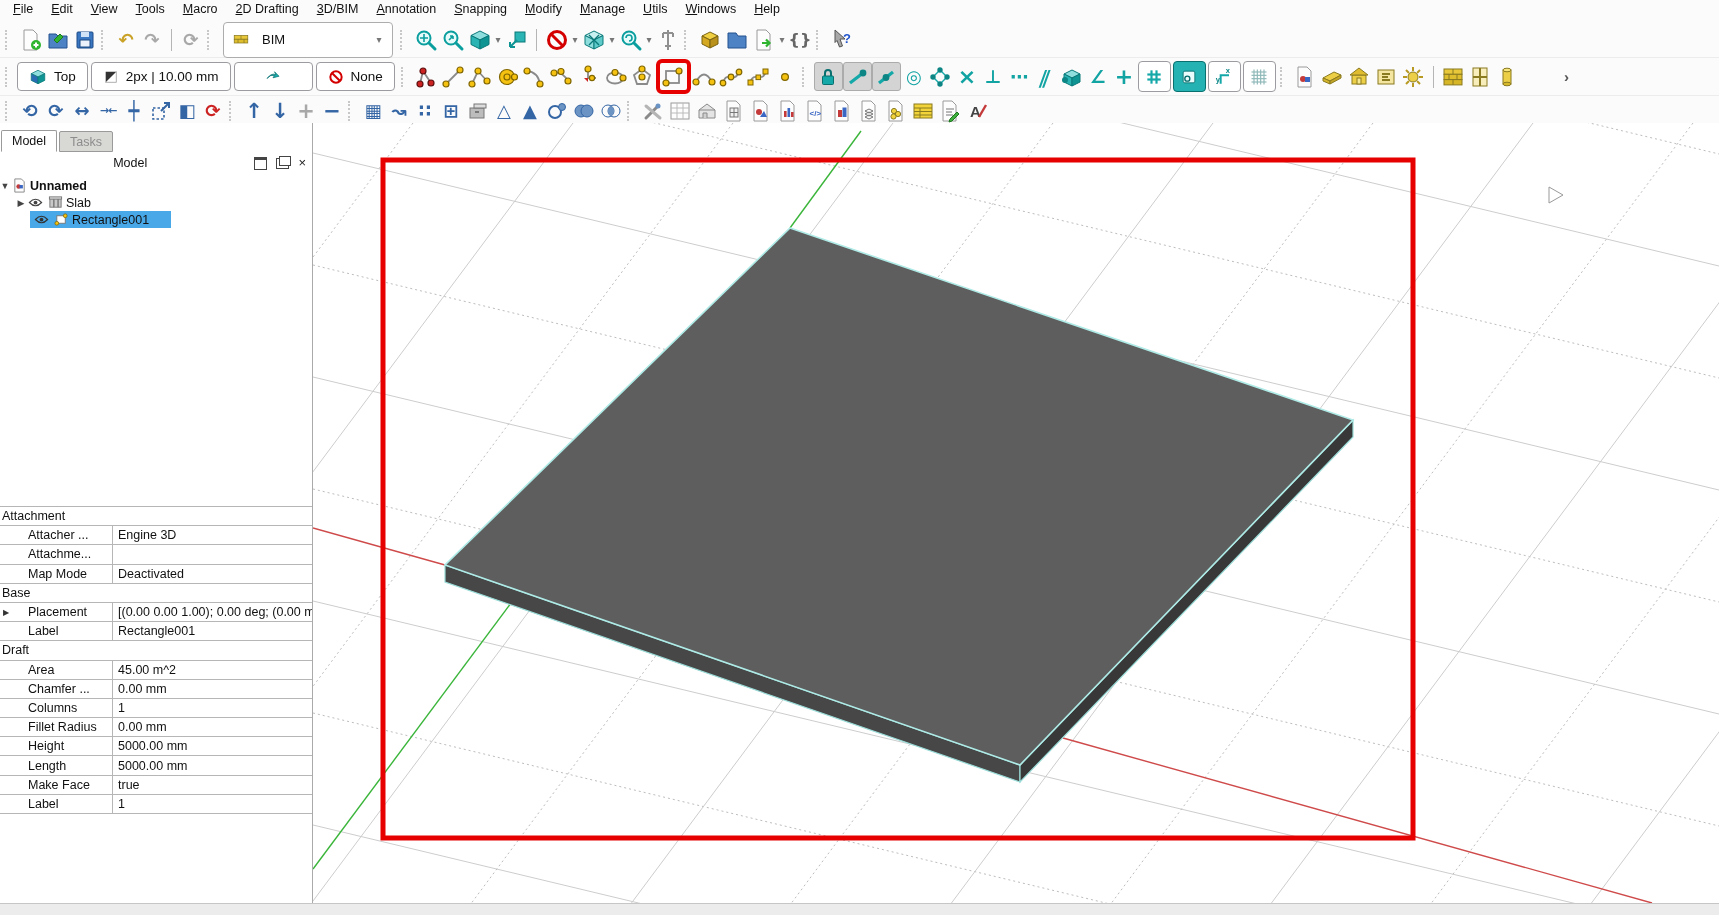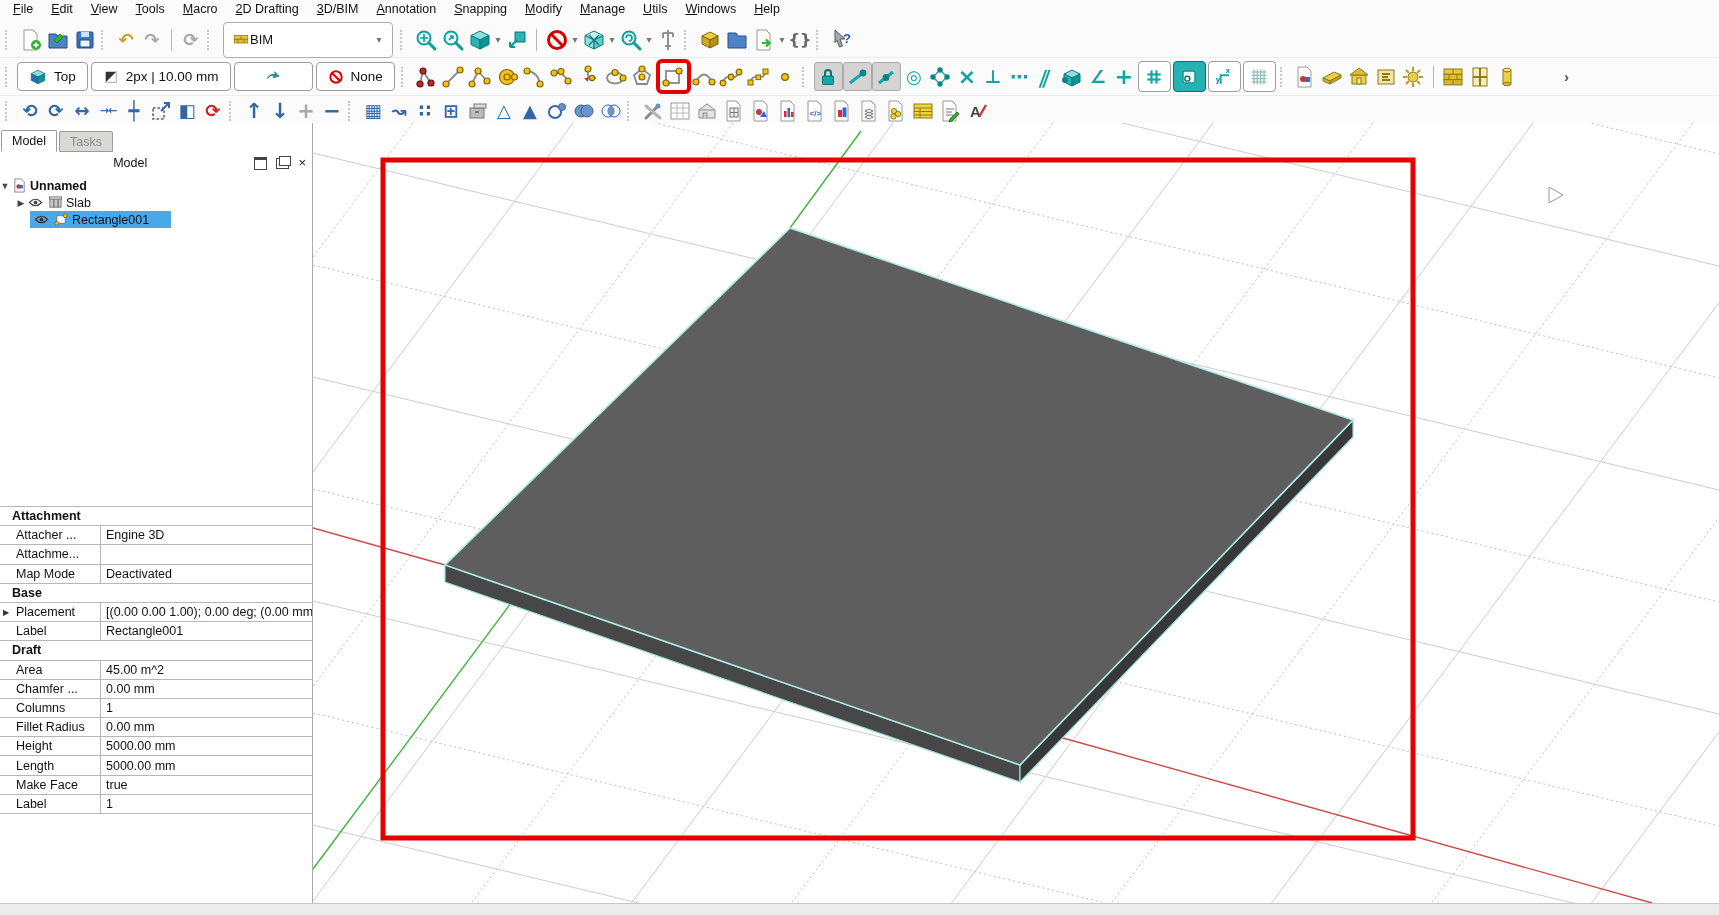--- a/index.html
+++ b/index.html
@@ -15,21 +15,21 @@
   #tb2{height:37px;padding-left:2px;border-top:1px solid #ececec;align-items:center;}
   #tb3{height:29px;padding-left:2px;border-top:1px solid #ececec;}
   .grip{width:5px;height:20px;border-left:2px dotted #c8c8c8;margin:0 5px 0 3px;}
   .vsep{width:1px;height:22px;background:#b5b5b5;margin:0 6px;}
   .ti{width:27px;height:27px;display:flex;align-items:center;justify-content:center;flex:none;}
   .ti svg{width:24px;height:24px;}
   .gi{display:flex;width:26px;height:26px;align-items:center;justify-content:center;
       font-size:18px;font-weight:bold;flex:none;font-family:"DejaVu Sans",sans-serif;}
   .y{color:#c9a227;} .gy{color:#a8a8a8;} .t{color:#12a3a3;} .b{color:#3465a4;} .r{color:#cc2222;}
   .caret{width:10px;font-size:10px;color:#777;display:flex;justify-content:center;}
-  .combo{display:flex;align-items:center;gap:0;border:1px solid #adadad;border-radius:4px;
+  .combo{display:flex;align-items:center;gap:12px;border:1px solid #adadad;border-radius:4px;
          background:#fff;height:26px;width:152px;padding:4px 8px;margin:0 4px;}
   .combo .clabel{flex:1;font-size:13px;}
   .btn{height:27px;border:1px solid #9c9ca0;border-radius:4px;background:#fff;display:flex;
        align-items:center;gap:7px;padding:0 11px;font-size:13.5px;margin-right:3px;}
   .tbtn{border:1px solid #9c9ca0;border-radius:4px;width:31px;height:29px;display:flex;
         align-items:center;justify-content:center;background:#fff;margin:0 1px;flex:none;}
   .tbtn.teal{background:#25b2b2;border-color:#0a6f6f;}
   .pressed{background:#d4d4d4;border:1px solid #ababab;border-radius:3px;}
   .redbox{outline:4px solid #e60000;outline-offset:0px;border-radius:2px;margin:0 4px;}
   .dots circle{fill:#f5c211;stroke:#806600;stroke-width:1.2;}
@@ -55,22 +55,22 @@
   #tree{padding-top:4px;font-size:12.5px;}
   .trow{display:flex;align-items:center;height:17px;}
   .texp{width:10px;font-size:9px;color:#444;text-align:center;flex:none;}
   .ticon{display:flex;align-items:center;margin:0 3px 0 2px;}
   .ticon svg{width:15px;height:15px;}
   .selwrap{display:flex;align-items:center;background:#49a8e8;padding:1px 22px 1px 2px;}
   
   #pgrid{position:absolute;left:0;top:383px;width:312px;border-top:1px solid #b6b6b6;
          font-size:12.5px;background:#fff;}
   .prow{display:flex;height:18.2px;border-bottom:1px solid #b6b6b6;align-items:stretch;}
-  .pgroup{font-weight:bold;align-items:center;padding-left:12px;}
-  .pname{width:84px;flex:none;padding-left:16px;border-right:1px solid #b6b6b6;display:flex;
+  .pgroup{font-weight:normal;align-items:center;padding-left:2px;}
+  .pname{width:84px;flex:none;padding-left:28px;border-right:1px solid #b6b6b6;display:flex;
          align-items:center;white-space:nowrap;overflow:hidden;position:relative;}
   .pexp{position:absolute;left:3px;font-size:8px;color:#333;}
   .pval{flex:1;display:flex;align-items:center;padding-left:5px;white-space:nowrap;overflow:hidden;}
   
   #viewport{position:absolute;left:313px;top:0;width:1406px;height:780px;background:#fff;}
   
   #statusbar{position:absolute;left:0;top:903px;width:1719px;height:12px;background:#ececec;
              border-top:1px solid #c6c6c6;box-sizing:border-box;}
 </style>
 </head>

